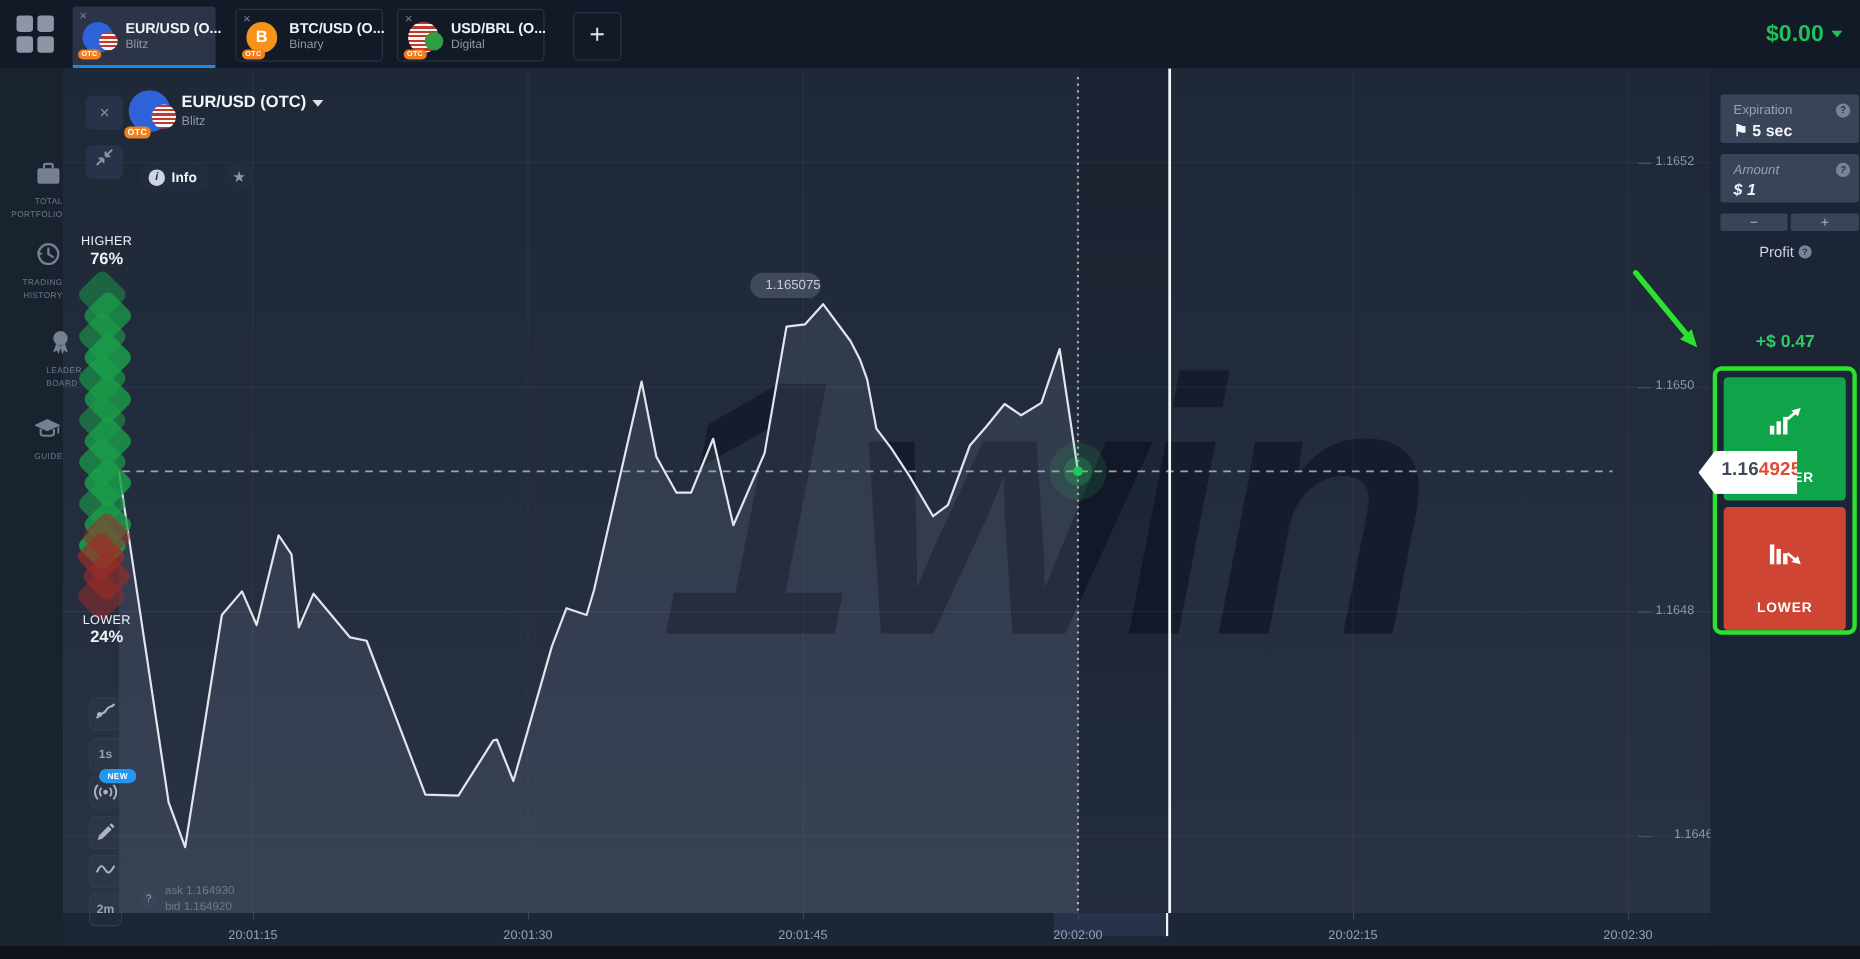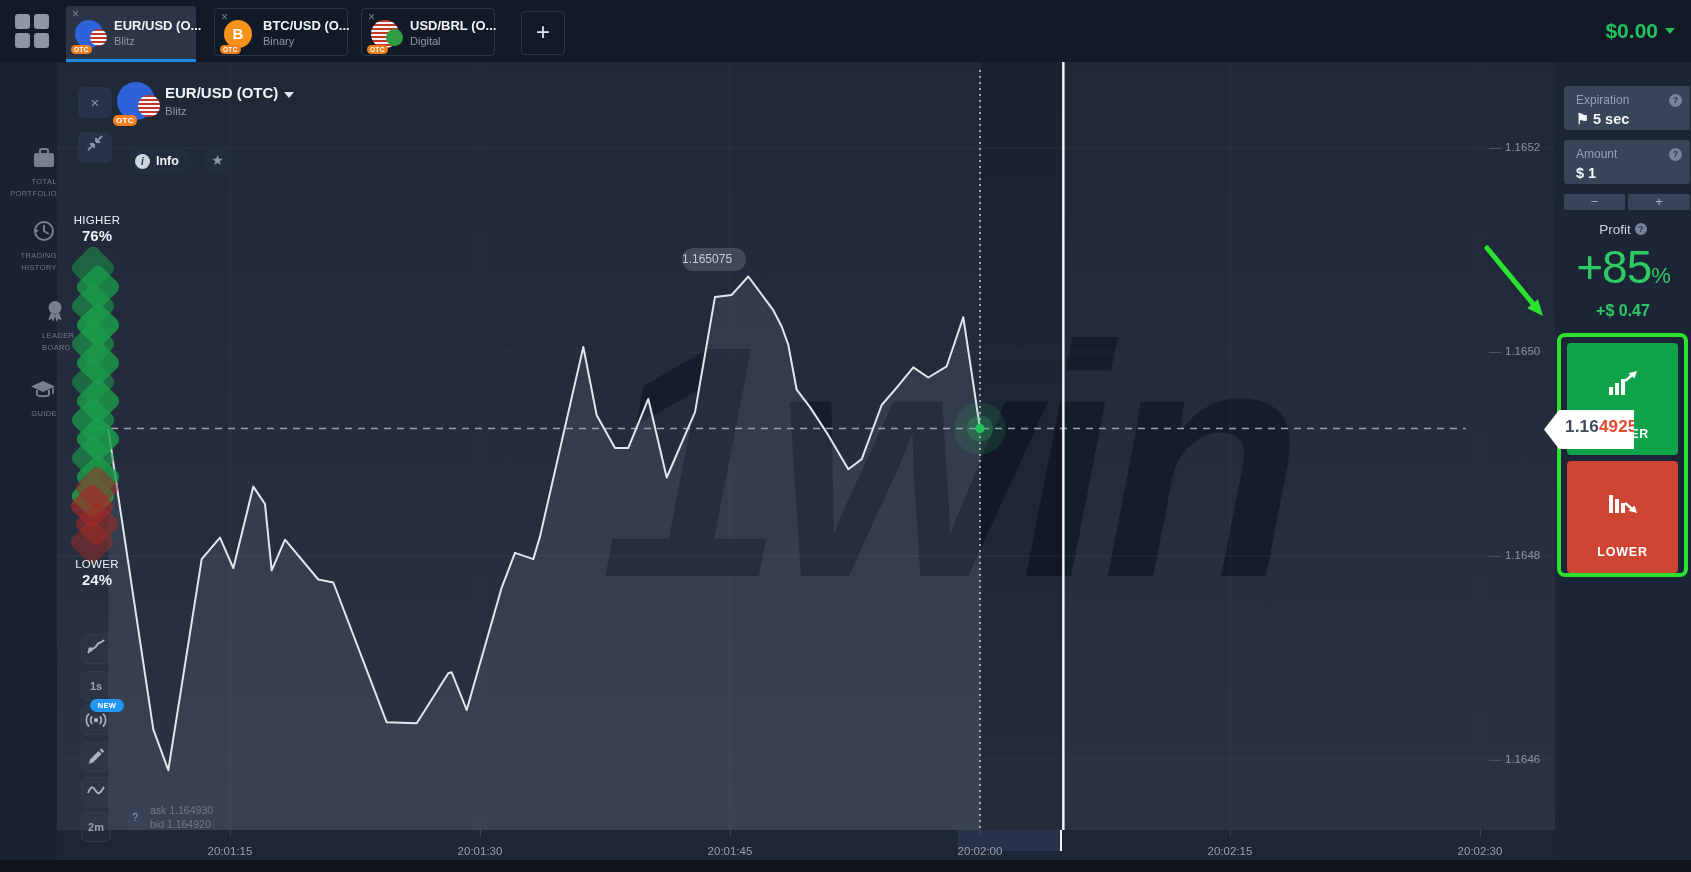--- a/index.html
+++ b/index.html
@@ -37,21 +37,21 @@
   
   .chart-wrap { position:absolute; left:57px; top:62px; width:1498px; height:768px;
     background:linear-gradient(180deg,#1f2837 0%, #232c3c 45%, #2a3343 100%); z-index:1; }
   .watermark { position:absolute; left:290px; top:140px; width:1200px; height:520px; line-height:520px;
     text-align:center; font-size:330px; font-weight:900; font-style:italic; letter-spacing:-10px;
     color:#151c2b; z-index:1; user-select:none; }
   #chart-svg { position:absolute; left:0; top:0; z-index:2; }
   .diamonds { position:absolute; left:0; top:0; z-index:3; }
   .diamond { position:absolute; width:34px; height:34px; border-radius:7px; transform:rotate(45deg); }
   .peak-pill { position:absolute; left:625px; top:186px; width:64px; height:23px; background:rgba(145,155,175,.28);
-    border-radius:12px; color:#c6cdd9; font-size:12px; text-align:left; line-height:23px; z-index:4; }
+    border-radius:12px; color:#c6cdd9; font-size:12px; text-align:right; line-height:23px; z-index:4; }
   .hdr-btn { position:absolute; width:34px; height:31px; background:#28334a; border-radius:6px; color:#8d96a5;
     text-align:center; line-height:31px; font-size:15px; cursor:pointer; z-index:5; }
   .flagwrap { position:absolute; left:60px; top:20px; width:44px; height:44px; z-index:5; }
   .inst-title { position:absolute; left:108px; top:22px; font-size:15px; font-weight:bold; color:#f1f4f8;
     z-index:5; white-space:nowrap; cursor:pointer;}
   .inst-title .dcaret { display:inline-block; width:0; height:0; border-left:5px solid transparent;
     border-right:5px solid transparent; border-top:6px solid #dfe4ec; margin-left:6px; }
   .inst-sub { position:absolute; left:108px; top:43px; font-size:11.5px; color:#8d96a5; z-index:5; }
   .info-pill { position:absolute; left:71px; top:86px; height:26px; padding:0 12px 0 7px; background:#222c3f;
     border-radius:14px; display:flex; align-items:center; gap:6px; z-index:5; cursor:pointer;}
@@ -307,21 +307,21 @@
     <div><span>ask</span> <span>1.164930</span></div>
     <div><span>bid</span> <span>1.164920</span></div>
   </div>
 <div class="y-dash" style="left: 1432px; top: 85.5px;"></div>
     <div class="y-label" style="left: 1448px; top: 79px;">1.1652</div>
     <div class="y-dash" style="left: 1432px; top: 289.5px;"></div>
     <div class="y-label" style="left: 1448px; top: 283px;">1.1650</div>
     <div class="y-dash" style="left: 1432px; top: 493.5px;"></div>
     <div class="y-label" style="left: 1448px; top: 487px;">1.1648</div>
     <div class="y-dash" style="left: 1432px; top: 697.5px;"></div>
-    <div class="y-label" style="left: 1448px; top: 691px;">1.1646</div>
+    <div class="y-label" style="left: 1448px; top: 691px; text-align: right;">1.1646</div>
   </div>
 
 <div class="xaxis">
   <div class="x-curbox"></div>
 <div class="x-tick" style="left: 173px;"></div>
     <div class="x-label" style="left: 133px;">20:01:15</div>
     <div class="x-tick" style="left: 423px;"></div>
     <div class="x-label" style="left: 383px;">20:01:30</div>
     <div class="x-tick" style="left: 673px;"></div>
     <div class="x-label" style="left: 633px;">20:01:45</div>
@@ -338,33 +338,30 @@
   <span class="pfx">1.16</span><span class="sfx">4925</span>
 </div>
 
 <div class="panel">
   <div class="pbox" style="top:24px;">
     <span class="plabel">Expiration</span>
     <span class="help">?</span>
     <span class="pval"><span>⚑</span>
       <span>5 sec</span></span>
   </div>
-  <div class="pbox" style="top:78px;">
+  <div class="pbox" style="top:78px;font-style:italic;">
     <span class="plabel">Amount</span>
     <span class="help">?</span>
     <span class="pval">$ 1</span>
   </div>
   <div class="stepbtn" style="left:9px; width:61px;">−</div>
   <div class="stepbtn" style="left:73px; width:62px;">+</div>
 
   <div class="profit-row">
     <span>Profit</span><span class="help2">?</span>
-  </div>
-  <div class="profit-pct">
-    <span>+85</span><span class="pc">%</span>
   </div>
   <div class="profit-amt">+$ 0.47</div>
 
   <div class="annot-box"></div>
 
   <div class="trade-btn higher">
     <svg width="34" height="28" viewBox="0 0 34 28">
       <rect x="3" y="18" width="4" height="8" fill="#fff"></rect>
       <rect x="9" y="14" width="4" height="12" fill="#fff"></rect>
       <rect x="15" y="10" width="4" height="16" fill="#fff"></rect>

